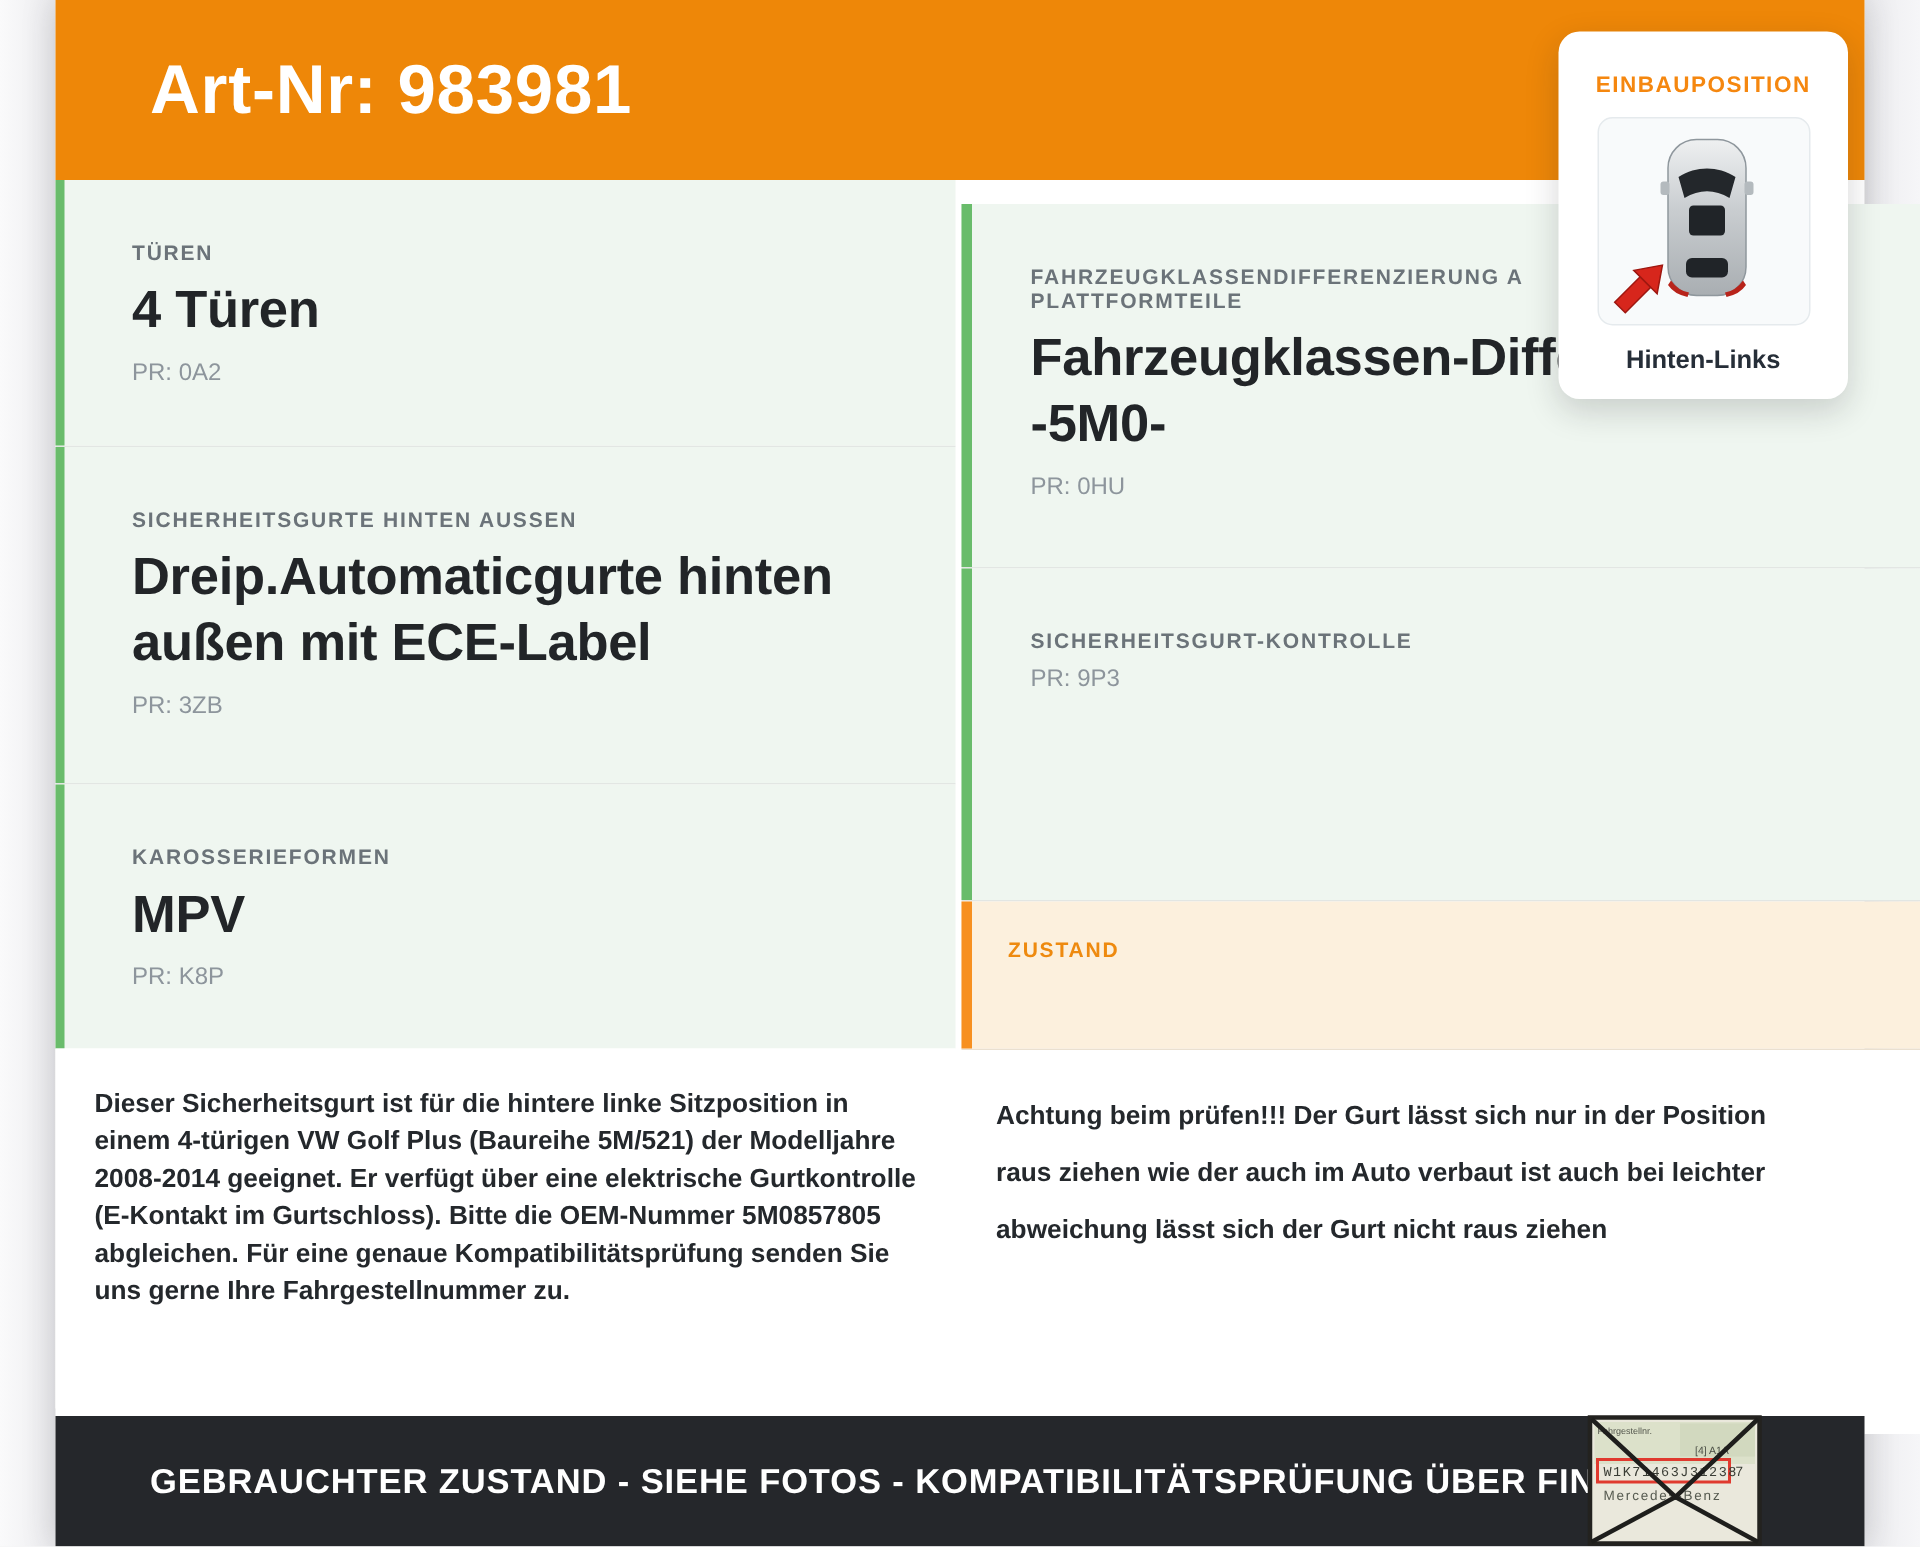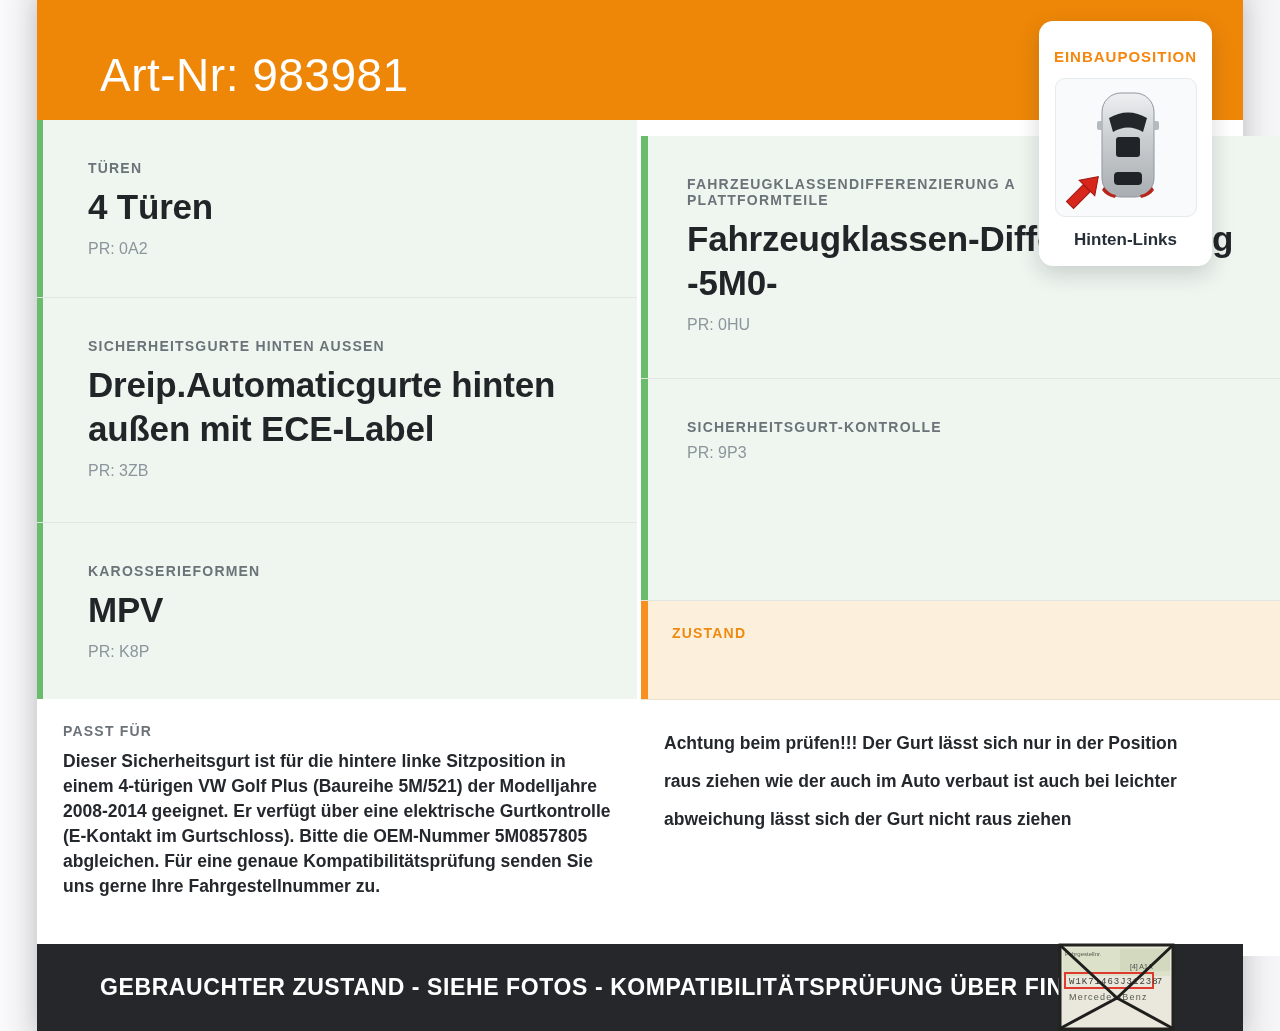--- a/index.html
+++ b/index.html
@@ -4,21 +4,21 @@
 <style>
   * { margin:0; padding:0; box-sizing:border-box; }
   html,body { background:#f1f1f3; }
   body { font-family:"Liberation Sans", sans-serif; }
 
   .page { position:relative; width:1280px; height:1031px; background:linear-gradient(90deg,#fafafb,#ececef 3%,#ececef 97%,#f6f6f8); overflow:hidden; }
   .content { position:absolute; left:37px; top:0; width:1206px; height:1031px; background:#ffffff; box-shadow:0 0 22px rgba(40,40,45,.22); }
 
   
   .header { position:absolute; left:0; top:0; width:1206px; height:120px; background:#ee8708; }
-  .header h1 { position:absolute; left:63px; top:16px; line-height:118px; font-size:46px; font-weight:400; color:#ffffff; letter-spacing:0.5px; }
+  .header h1 { position:absolute; left:63px; top:0; line-height:118px; font-size:46px; font-weight:700; color:#ffffff; letter-spacing:0.5px; }
 
   
   .col-left  { position:absolute; left:0;   top:120px; width:600px; }
   .col-right { position:absolute; left:604px; top:136px; width:712px; }
 
   .card { position:relative; background:#eff6f0; border-left:6px solid #69bc6b; padding:40px 30px 0 45px; }
   .col-right .card { border-left-width:7px; padding-left:39px; }
   .divider { height:1px; background:#e2e6e3; }
 
   .attr-label { font-size:14px; font-weight:700; letter-spacing:1.2px; color:#6b7379; margin-bottom:9px; }
@@ -45,21 +45,21 @@
 
   .beschreibung { position:relative; background:#ffffff; height:256px; padding:24px 20px 0 23px; }
   .beschreibung .sec-label { font-size:14px; font-weight:700; letter-spacing:1.2px; color:#6b7379; margin-bottom:10px; }
   .beschreibung .sec-text { width:528px; font-size:17.5px; font-weight:700; color:#24282c; line-height:38px; }
 
   
   .footer { position:absolute; left:0; bottom:0; width:1206px; height:87px; background:#25272b; }
   .footer .f-text { position:absolute; left:63px; top:0; line-height:87px; color:#ffffff; font-size:23px; font-weight:800; letter-spacing:0.6px; white-space:nowrap; }
 
   
-  .einbau { position:absolute; left:1002px; top:21px; width:173px; height:245px; background:#ffffff; border-radius:14px; box-shadow:0 8px 22px rgba(30,30,35,.18); z-index:5; text-align:center; }
+  .einbau { position:absolute; left:1002px; top:21px; width:193px; height:245px; background:#ffffff; border-radius:14px; box-shadow:0 8px 22px rgba(30,30,35,.18); z-index:5; text-align:center; }
   .einbau .e-label { margin-top:27px; font-size:15px; font-weight:800; letter-spacing:1px; color:#f5870f; }
   .einbau .e-panel { position:relative; width:142px; height:139px; margin:13px auto 0; background:#f8fafb; border:1px solid #e5eaed; border-radius:10px; overflow:hidden; }
   .einbau .e-value { margin-top:13px; font-size:17px; font-weight:700; color:#262e38; }
 
   
   .stamp { position:absolute; left:1058px; top:943px; width:117px; height:88px; z-index:6; }
 
   .label-line { display:block; white-space:nowrap; overflow:hidden; }
 </style>
 </head>
@@ -84,21 +84,20 @@
         <div class="attr-title">Dreip.Automaticgurte hinten außen mit ECE-Label</div>
         <div class="attr-pr">PR: 3ZB</div>
       </div>
       <div class="divider"></div>
       <div class="card lc3">
         <div class="attr-label">KAROSSERIEFORMEN</div>
         <div class="attr-title">MPV</div>
         <div class="attr-pr">PR: K8P</div>
       </div>
       <div class="passt">
-        <div class="sec-label">PASST FÜR</div>
         <div class="sec-text">Dieser Sicherheitsgurt ist für die hintere linke Sitzposition in einem 4-türigen VW Golf Plus (Baureihe 5M/521) der Modelljahre 2008-2014 geeignet. Er verfügt über eine elektrische Gurtkontrolle (E-Kontakt im Gurtschloss). Bitte die OEM-Nummer 5M0857805 abgleichen. Für eine genaue Kompatibilitätsprüfung senden Sie uns gerne Ihre Fahrgestellnummer zu.</div>
       </div>
     </div>
 
     <div class="col-right">
       <div class="card rc1">
         <div class="attr-label">
           <span class="label-line">FAHRZEUGKLASSENDIFFERENZIERUNG A</span>
           <span class="label-line">PLATTFORMTEILE</span>
         </div>

